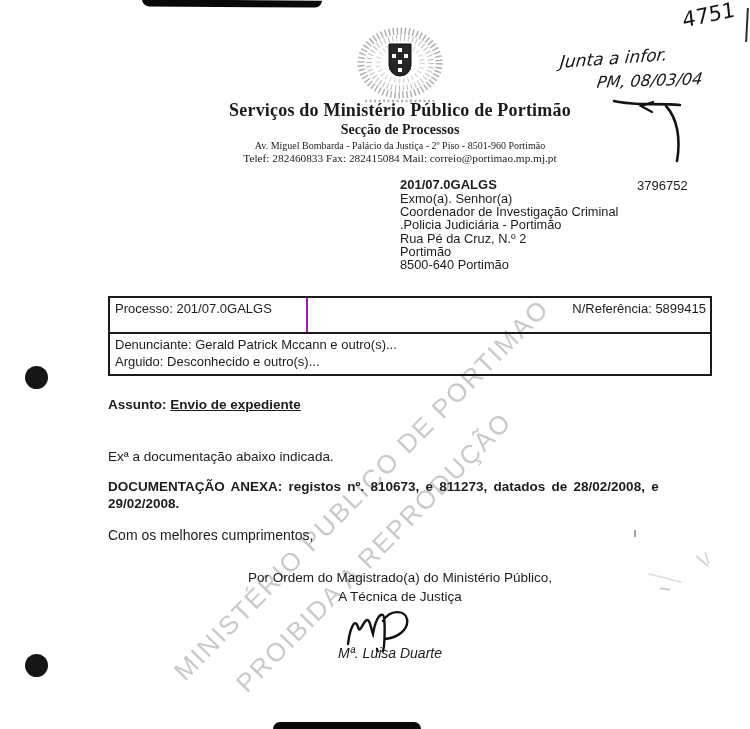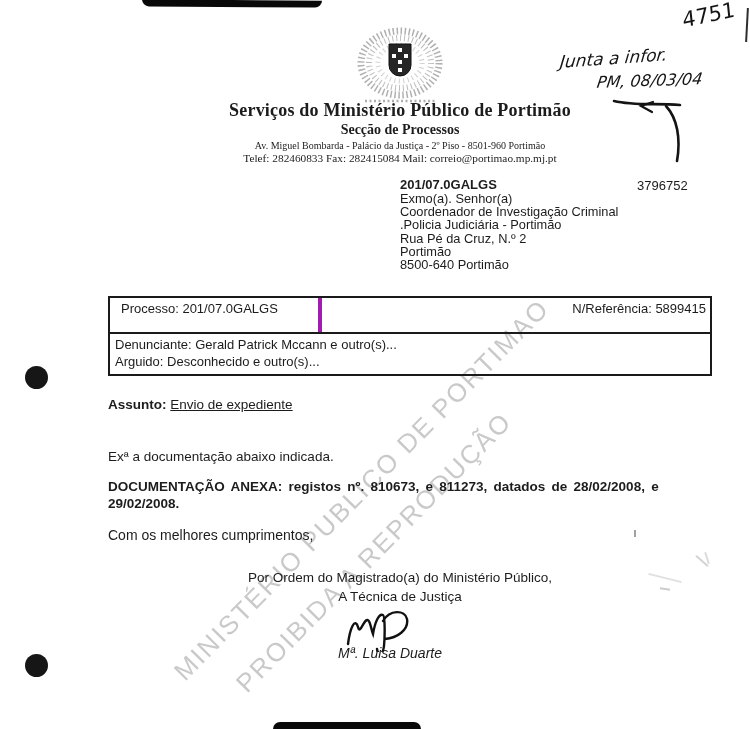--- a/index.html
+++ b/index.html
@@ -34,28 +34,28 @@
   .org-section{font-size:14px;font-weight:bold;margin-top:1px;}
   .org-addr{font-size:10px;margin-top:2px;}
   .org-contacts{font-size:11.3px;margin-top:1px;}
   
   .proc-num{position:absolute;left:400px;top:177px;font-size:13px;font-weight:bold;}
   .ref-num{position:absolute;left:637px;top:178px;font-size:13px;}
   .addressee{position:absolute;left:400px;top:192px;font-size:12.8px;line-height:13.2px;}
   
   .case-table{position:absolute;left:108px;top:296px;width:600px;border:2px solid #1a1a1a;font-size:13px;}
   .ct-row1{display:flex;border-bottom:2px solid #1a1a1a;}
-  .ct-c1{width:186px;padding:3px 11px 16px;border-right:4px solid #a21caf;}
+  .ct-c1{width:186px;padding:3px 5px 16px;border-right:2px solid #a21caf;}
   .ct-c2{width:234px;padding:3px 0;border-right:2px solid #1a1a1a;text-align:center;}
   .ct-c3{flex:1;padding:3px 4px 2px;text-align:right;line-height:16px;}
   .ct-row2{padding:3px 5px 4px;line-height:16.5px;}
   
   .assunto{position:absolute;left:108px;top:397px;font-size:13.5px;}
   .assunto b{font-weight:bold;}
-  .assunto .uline{text-decoration:underline;}
+  .assunto .uline{text-decoration:underline;font-weight:bold;}
   .paragraph{position:absolute;left:108px;top:429px;width:608px;font-size:13.5px;line-height:18.5px;}
   .par-indent{display:inline-block;width:44px;}
   .docs{position:absolute;left:108px;top:478px;width:610px;font-size:13.5px;font-weight:bold;line-height:17px;word-spacing:2.5px;}
   .closing{position:absolute;left:108px;top:527px;font-size:14px;}
   .signoff{position:absolute;left:100px;top:568px;width:600px;text-align:center;font-size:13.5px;line-height:19px;}
   .sig-scribble{position:absolute;left:338px;top:604px;}
   .sig-name{position:absolute;left:90px;top:645px;width:600px;text-align:center;font-size:14px;font-style:italic;}
   
   .hand{position:absolute;color:#141414;font-family:"DejaVu Sans",sans-serif;}
   .hw-page-num{left:682px;top:3px;font-size:21px;transform:rotate(-12deg) skewX(-6deg);}

